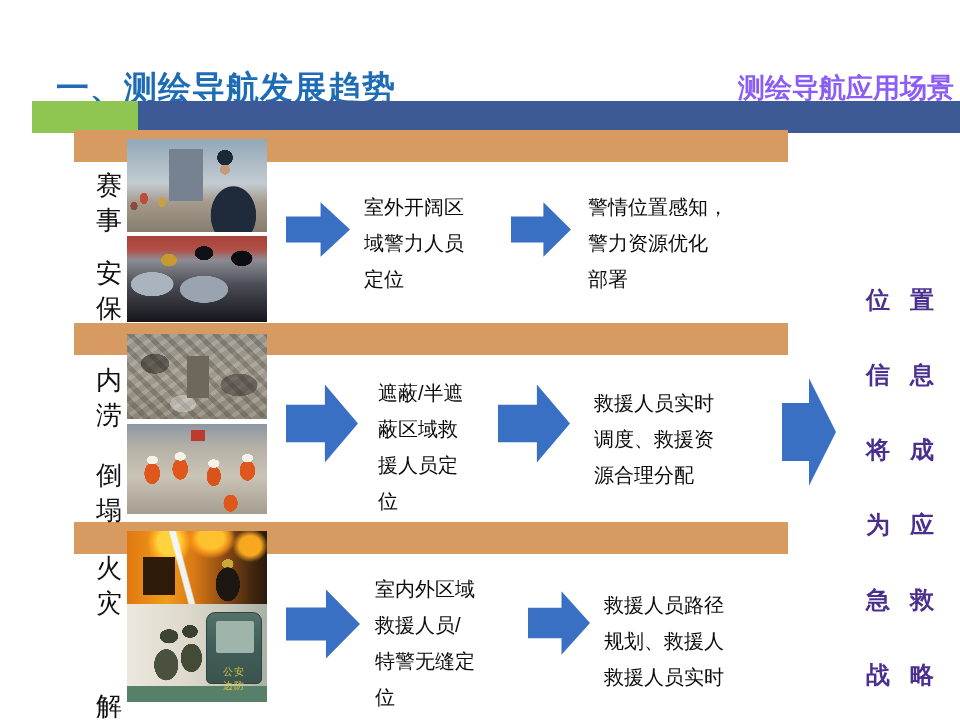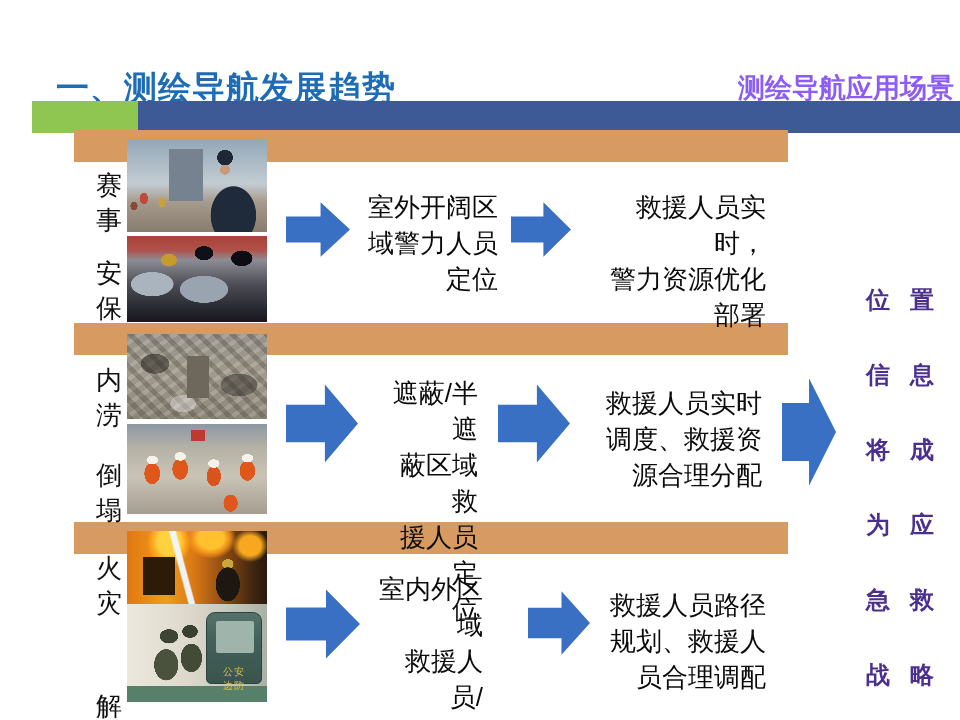--- a/index.html
+++ b/index.html
@@ -99,21 +99,21 @@
   .a-r1-1 { left:254px; top:169px; width:64px; height:57px; }
   .a-r1-2 { left:479px; top:169px; width:60px; height:57px; }
   .a-r2-1 { left:254px; top:351px; width:72px; height:81px; }
   .a-r2-2 { left:466px; top:351px; width:72px; height:81px; }
   .a-r3-1 { left:254px; top:556px; width:74px; height:72px; }
   .a-r3-2 { left:496px; top:558px; width:62px; height:66px; }
   .a-big  { left:750px; top:344px; width:54px; height:112px;
     clip-path:polygon(0 24%, 50% 24%, 50% 2%, 100% 50%, 50% 98%, 50% 76%, 0 76%); }
 
   
-  .step { position:absolute; font-size:26px; line-height:36px; color:#0b0b0b; text-align:right; white-space:pre-line; }
+  .step { position:absolute; font-size:20px; line-height:36px; color:#0b0b0b; text-align:left; white-space:pre-line; }
   .s-r1-1 { left:316px; top:141px; width:166px; }
   .s-r1-2 { left:540px; top:141px; width:210px; }
   .s-r2-1 { left:330px; top:327px; width:132px; }
   .s-r2-2 { left:546px; top:337px; width:200px; }
   .s-r3-1 { left:327px; top:523px; width:140px; }
   .s-r3-2 { left:556px; top:539px; width:194px; }
 
   
   .conclusion { position:absolute; left:802px; top:214px; }
   .conclusion .cline { font-size:24px; font-weight:bold; color:#4A2F8F; line-height:43px; letter-spacing:20px; white-space:nowrap; }
@@ -135,21 +135,21 @@
 
   <div class="vlabel" style="top:120px">赛事</div>
   <div class="vlabel" style="top:208px">安保</div>
   <div class="photo photo-event-police"></div>
   <div class="photo photo-swat-motorcade"></div>
   <div class="arrow a-r1-1"></div>
   <div class="step s-r1-1">室外开阔区
 域警力人员
 定位</div>
   <div class="arrow a-r1-2"></div>
-  <div class="step s-r1-2">救援人员实时，
+  <div class="step s-r1-2">警情位置感知，
 警力资源优化
 部署</div>
 
   <div class="vlabel" style="top:315px">内涝</div>
   <div class="vlabel" style="top:410px">倒塌</div>
   <div class="photo photo-quake-rubble"></div>
   <div class="photo photo-rescue-workers"></div>
   <div class="arrow a-r2-1"></div>
   <div class="step s-r2-1">遮蔽/半遮
 蔽区域救
@@ -170,21 +170,21 @@
     </div>
   </div>
   <div class="arrow a-r3-1"></div>
   <div class="step s-r3-1">室内外区域
 救援人员/
 特警无缝定
 位</div>
   <div class="arrow a-r3-2"></div>
   <div class="step s-r3-2">救援人员路径
 规划、救援人
-员合理调配</div>
+救援人员实时</div>
 
   <div class="arrow a-big"></div>
   <div class="conclusion">
     <div class="cline">位置</div>
     <div class="cline">信息</div>
     <div class="cline">将成</div>
     <div class="cline">为应</div>
     <div class="cline">急救</div>
     <div class="cline">战略</div>
     <div class="cline">资源</div>

